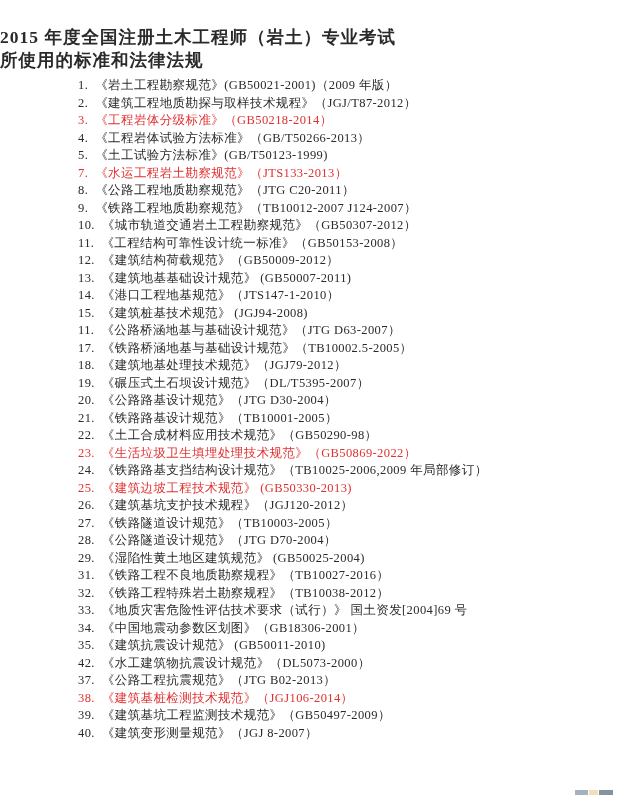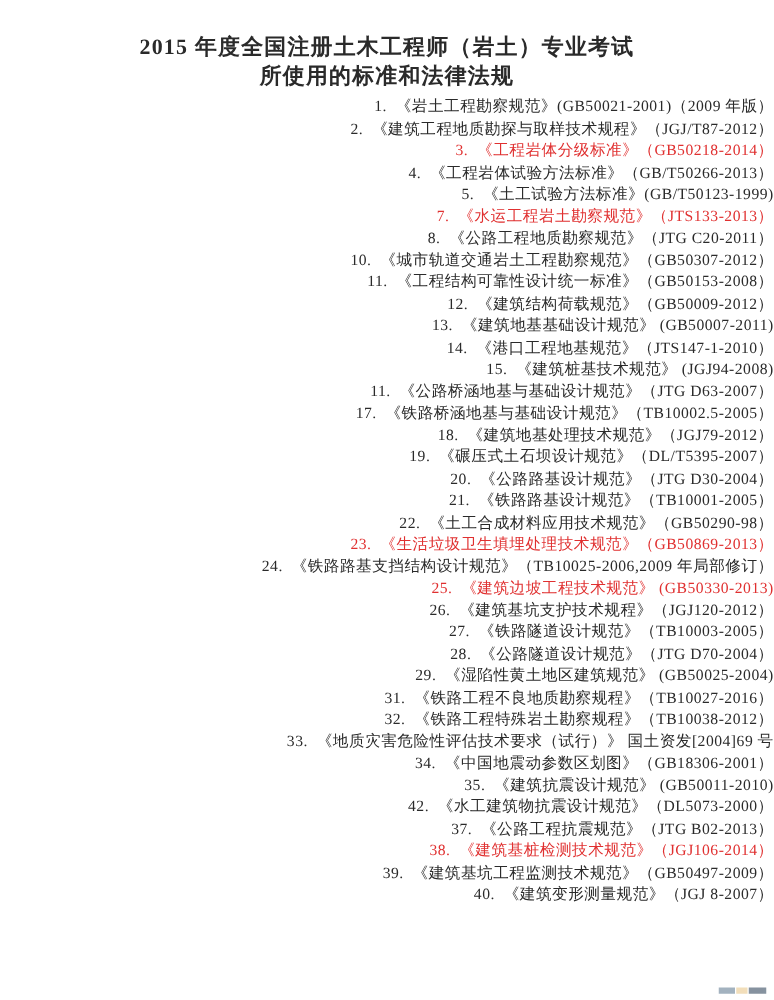--- a/index.html
+++ b/index.html
@@ -7,39 +7,37 @@
     position:relative;
     width:619px;
     height:800px;
     background:#ffffff;
     overflow:hidden;
     font-family:"Liberation Serif","DejaVu Serif",serif;
     color:var(--ink,#2a2a2a);
   }
   .title-block{
     padding-top:26px;
-    text-align:center;
     font-weight:bold;
     font-size:17.5px;
     line-height:23px;
     letter-spacing:1px;
     color:var(--ink,#2a2a2a);
   }
   .std-list{
     margin:5px 0 0 0;
     padding:0 0 0 78px;
     list-style:none;
     font-size:12.5px;
   }
   .std-item{
     height:17.5px;
     line-height:17.5px;
     white-space:nowrap;
     letter-spacing:0.4px;
-    text-align:right;
   }
   .std-item .num{
     display:inline-block;
     margin-right:7px;
   }
   .std-item.is-red{
     color:var(--red,#e03030);
   }
   .watermark{
     position:absolute;
@@ -66,34 +64,35 @@
   </div>
 
   <ol class="std-list" id="std-list">
       <li class="std-item"><span class="num">1.</span><span class="txt">《岩土工程勘察规范》(GB50021-2001)（2009 年版）</span></li>
       <li class="std-item"><span class="num">2.</span><span class="txt">《建筑工程地质勘探与取样技术规程》（JGJ/T87-2012）</span></li>
       <li class="std-item is-red"><span class="num">3.</span><span class="txt">《工程岩体分级标准》（GB50218-2014）</span></li>
       <li class="std-item"><span class="num">4.</span><span class="txt">《工程岩体试验方法标准》（GB/T50266-2013）</span></li>
       <li class="std-item"><span class="num">5.</span><span class="txt">《土工试验方法标准》(GB/T50123-1999)</span></li>
       <li class="std-item is-red"><span class="num">7.</span><span class="txt">《水运工程岩土勘察规范》（JTS133-2013）</span></li>
       <li class="std-item"><span class="num">8.</span><span class="txt">《公路工程地质勘察规范》（JTG C20-2011）</span></li>
+      <li class="std-item"><span class="num">9.</span><span class="txt">《铁路工程地质勘察规范》（TB10012-2007  J124-2007）</span></li>
       <li class="std-item"><span class="num">10.</span><span class="txt">《城市轨道交通岩土工程勘察规范》（GB50307-2012）</span></li>
       <li class="std-item"><span class="num">11.</span><span class="txt">《工程结构可靠性设计统一标准》（GB50153-2008）</span></li>
       <li class="std-item"><span class="num">12.</span><span class="txt">《建筑结构荷载规范》（GB50009-2012）</span></li>
       <li class="std-item"><span class="num">13.</span><span class="txt">《建筑地基基础设计规范》 (GB50007-2011)</span></li>
       <li class="std-item"><span class="num">14.</span><span class="txt">《港口工程地基规范》（JTS147-1-2010）</span></li>
       <li class="std-item"><span class="num">15.</span><span class="txt">《建筑桩基技术规范》 (JGJ94-2008)</span></li>
       <li class="std-item"><span class="num">11.</span><span class="txt">《公路桥涵地基与基础设计规范》（JTG D63-2007）</span></li>
       <li class="std-item"><span class="num">17.</span><span class="txt">《铁路桥涵地基与基础设计规范》（TB10002.5-2005）</span></li>
       <li class="std-item"><span class="num">18.</span><span class="txt">《建筑地基处理技术规范》（JGJ79-2012）</span></li>
       <li class="std-item"><span class="num">19.</span><span class="txt">《碾压式土石坝设计规范》（DL/T5395-2007）</span></li>
       <li class="std-item"><span class="num">20.</span><span class="txt">《公路路基设计规范》（JTG D30-2004）</span></li>
       <li class="std-item"><span class="num">21.</span><span class="txt">《铁路路基设计规范》（TB10001-2005）</span></li>
       <li class="std-item"><span class="num">22.</span><span class="txt">《土工合成材料应用技术规范》（GB50290-98）</span></li>
-      <li class="std-item is-red"><span class="num">23.</span><span class="txt">《生活垃圾卫生填埋处理技术规范》（GB50869-2013）</span></li>
+      <li class="std-item is-red"><span class="num">23.</span><span class="txt">《生活垃圾卫生填埋处理技术规范》（GB50869-2022）</span></li>
       <li class="std-item"><span class="num">24.</span><span class="txt">《铁路路基支挡结构设计规范》（TB10025-2006,2009 年局部修订）</span></li>
       <li class="std-item is-red"><span class="num">25.</span><span class="txt">《建筑边坡工程技术规范》 (GB50330-2013)</span></li>
       <li class="std-item"><span class="num">26.</span><span class="txt">《建筑基坑支护技术规程》（JGJ120-2012）</span></li>
       <li class="std-item"><span class="num">27.</span><span class="txt">《铁路隧道设计规范》（TB10003-2005）</span></li>
       <li class="std-item"><span class="num">28.</span><span class="txt">《公路隧道设计规范》（JTG D70-2004）</span></li>
       <li class="std-item"><span class="num">29.</span><span class="txt">《湿陷性黄土地区建筑规范》 (GB50025-2004)</span></li>
       <li class="std-item"><span class="num">31.</span><span class="txt">《铁路工程不良地质勘察规程》（TB10027-2016）</span></li>
       <li class="std-item"><span class="num">32.</span><span class="txt">《铁路工程特殊岩土勘察规程》（TB10038-2012）</span></li>
       <li class="std-item"><span class="num">33.</span><span class="txt">《地质灾害危险性评估技术要求（试行）》 国土资发[2004]69 号</span></li>
       <li class="std-item"><span class="num">34.</span><span class="txt">《中国地震动参数区划图》（GB18306-2001）</span></li>

